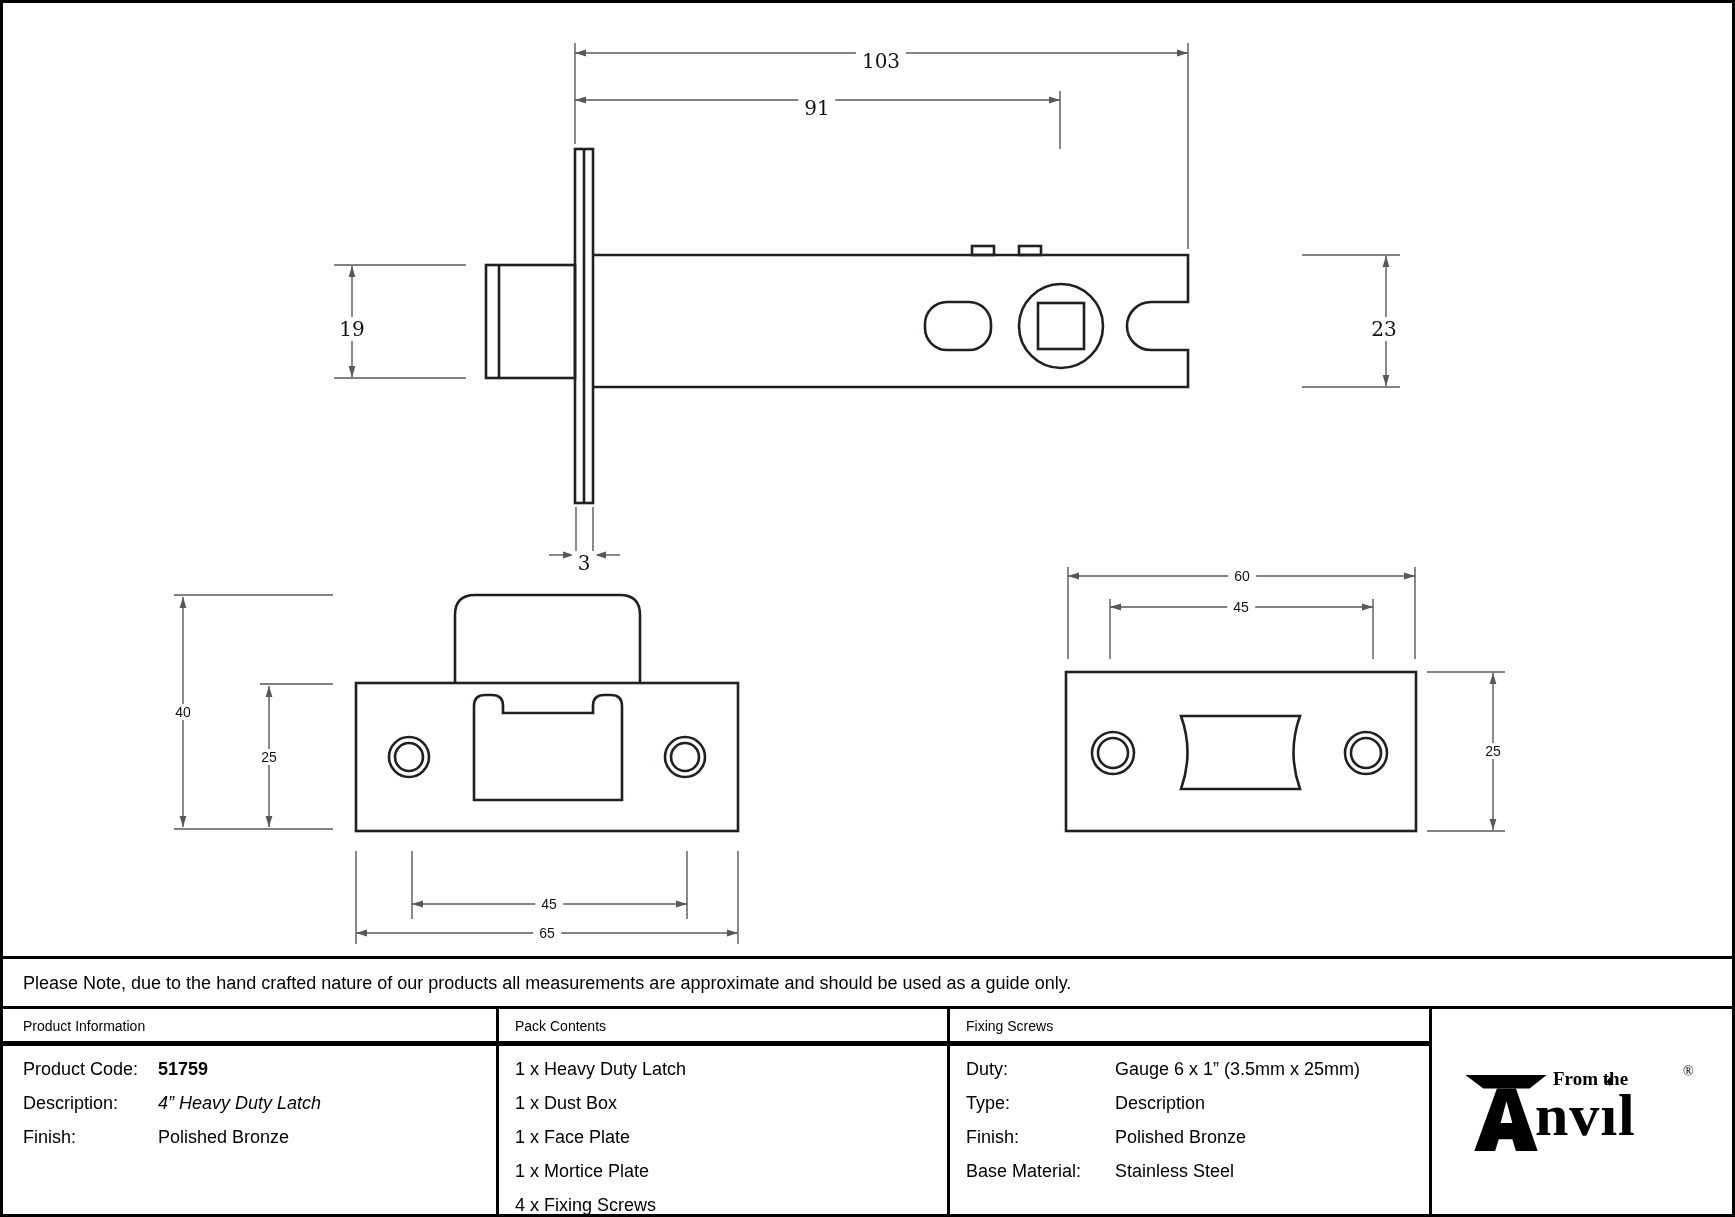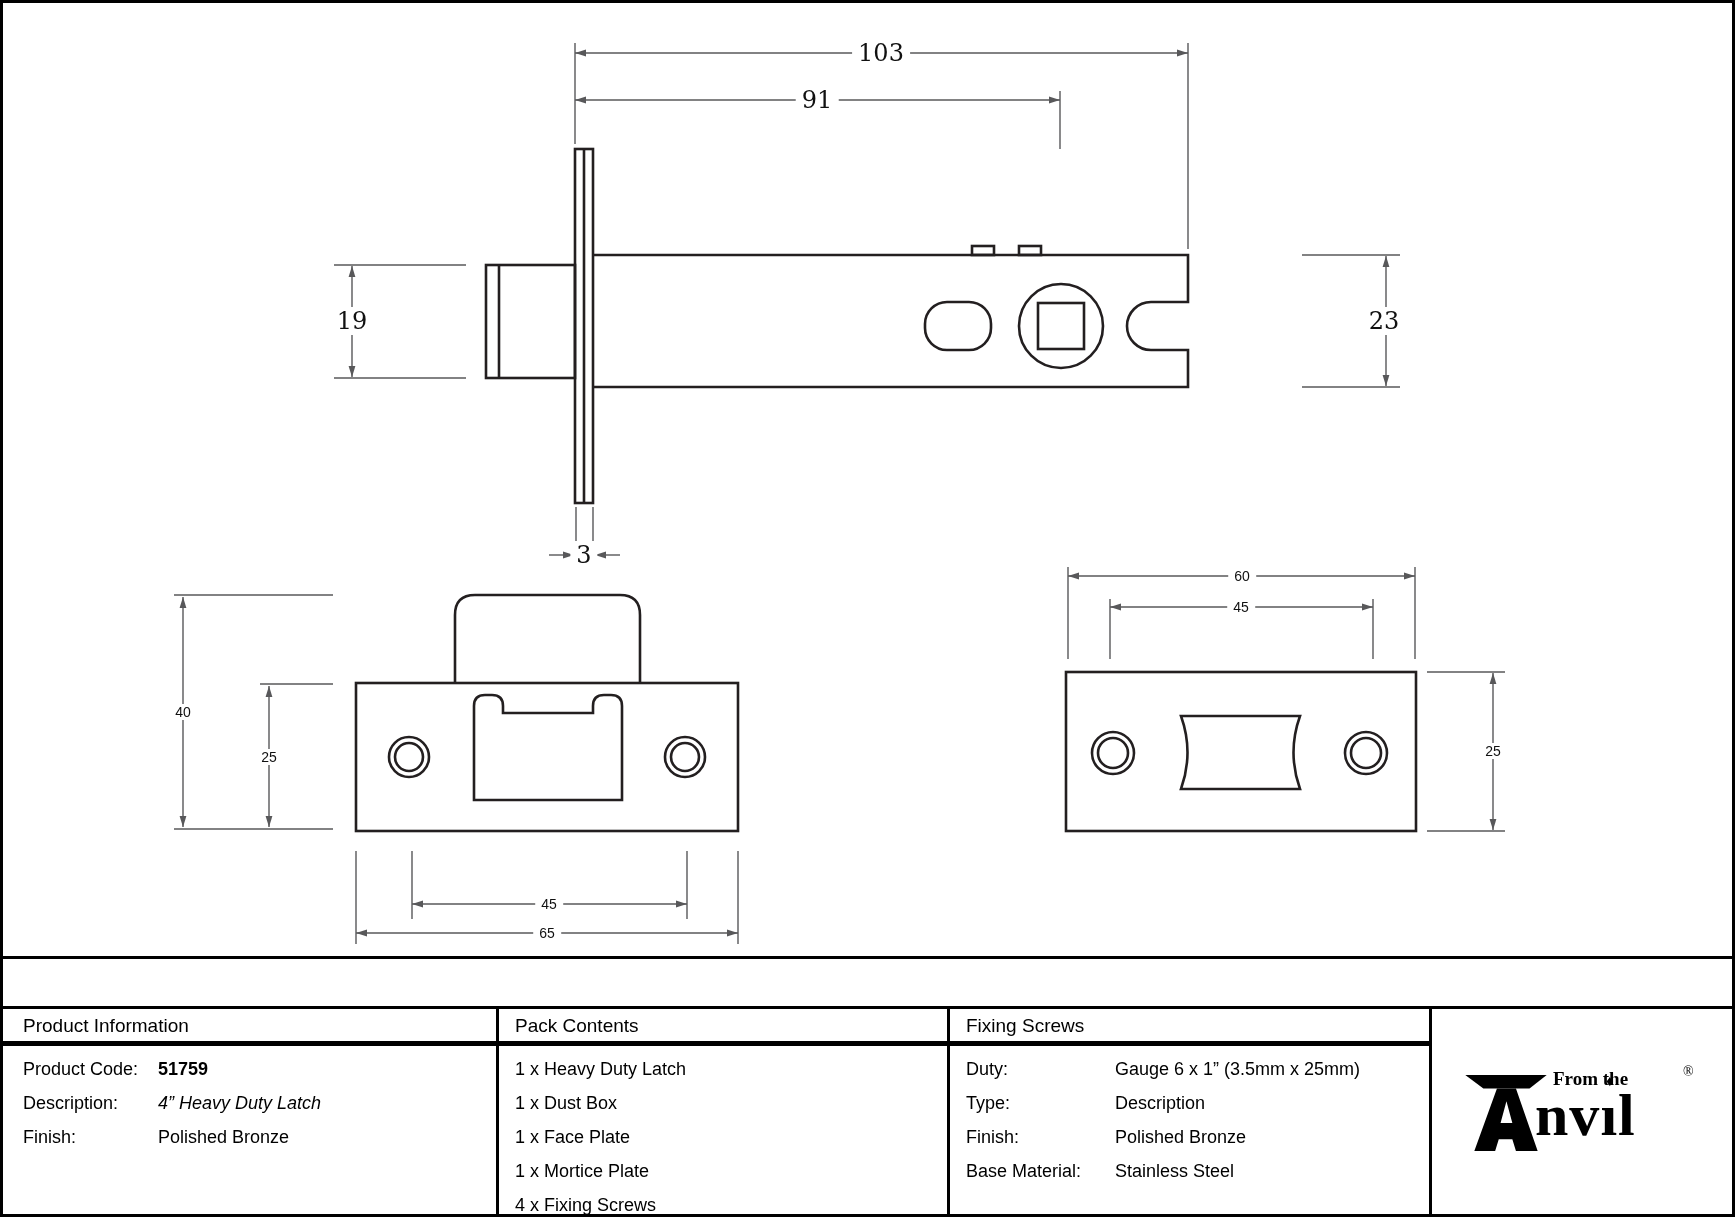--- a/index.html
+++ b/index.html
@@ -17,27 +17,27 @@
   
   .dim{
     position:absolute;
     transform:translate(-50%,-50%);
     background:#fff;
     padding:0 6px;
     white-space:nowrap;
     color:#111;
     z-index:3;
   }
-  .dim.serif{font-family:"DejaVu Serif", serif;font-size:24px;}
+  .dim.serif{font-family:"DejaVu Serif", serif;font-size:20px;margin-top:8px;}
   .dim.sans{font-family:Liberation Sans, sans-serif;font-size:14px;}
   
   .hline,.vline{position:absolute;background:#000;z-index:2;}
   
   .txt{position:absolute;font-size:18px;line-height:22px;white-space:nowrap;z-index:3;}
-  .hdr{font-size:19px;}
+  .hdr{font-size:14px;}
   
   .logo{position:absolute;left:1462px;top:1066px;width:250px;height:92px;z-index:3;}
   .logo .anvil-a{position:absolute;left:0;top:6px;}
   .logo .nvil{
     position:absolute;left:70px;top:16px;
     font-family:"Liberation Serif", serif;
     font-size:60px;line-height:60px;font-weight:600;letter-spacing:1px;
   }
   .logo .from-the{
     position:absolute;left:88px;top:0px;
@@ -155,20 +155,21 @@
   <div class="dim sans" style="left:1238px;top:604px;">45</div>
   <div class="dim sans" style="left:1490px;top:748px;">25</div>
 
   <div class="hline" style="left:0;right:0;top:953px;height:3px;"></div>
   <div class="hline" style="left:0;right:0;top:1003px;height:3px;"></div>
   <div class="hline" style="left:0;width:1429px;top:1038px;height:5px;"></div>
   <div class="vline" style="left:493px;top:1006px;height:205px;width:3px;"></div>
   <div class="vline" style="left:944px;top:1006px;height:205px;width:3px;"></div>
   <div class="vline" style="left:1426px;top:1006px;height:205px;width:3px;"></div>
 
+  <div class="txt" style="left:20px;top:969px;">Please Note, due to the hand crafted nature of our products all measurements are approximate and should be used as a guide only.</div>
 
   <div class="txt hdr" style="left:20px;top:1012px;">Product Information</div>
   <div class="txt hdr" style="left:512px;top:1012px;">Pack Contents</div>
   <div class="txt hdr" style="left:963px;top:1012px;">Fixing Screws</div>
 
   <div class="txt" style="left:20px;top:1055px;">Product Code:</div>
   <div class="txt" style="left:155px;top:1055px;font-weight:bold;">51759</div>
   <div class="txt" style="left:20px;top:1089px;">Description:</div>
   <div class="txt" style="left:155px;top:1089px;font-style:italic;">4” Heavy Duty Latch</div>
   <div class="txt" style="left:20px;top:1123px;">Finish:</div>

